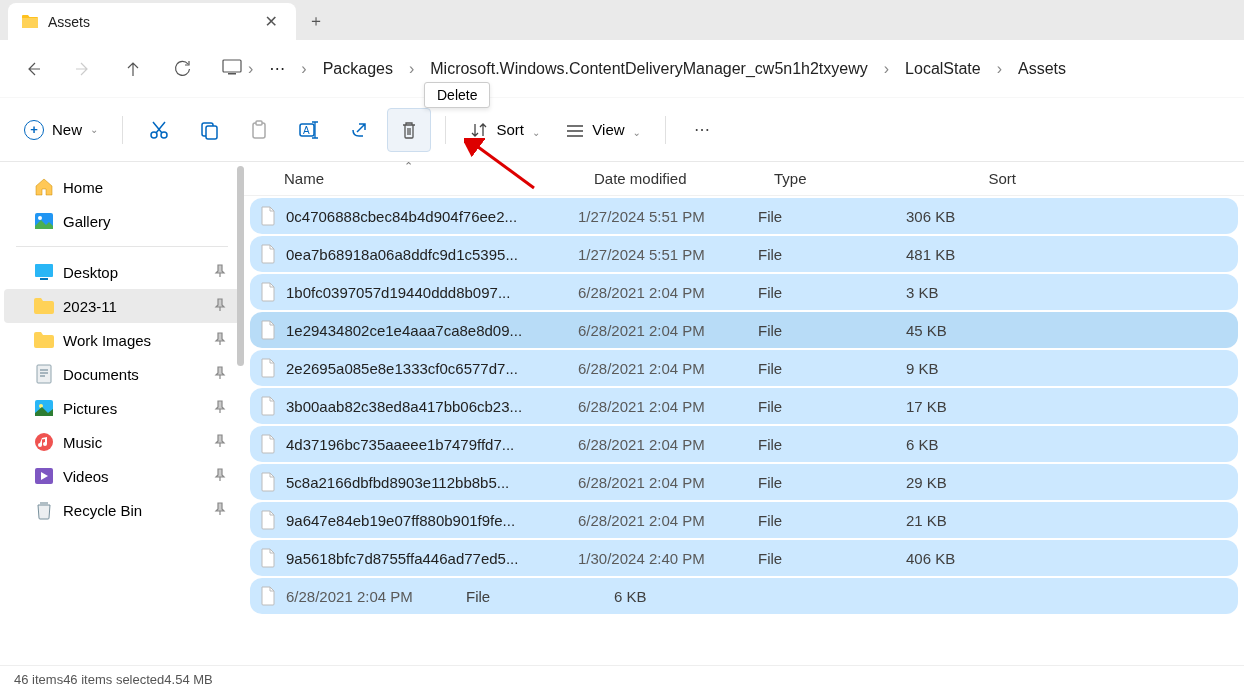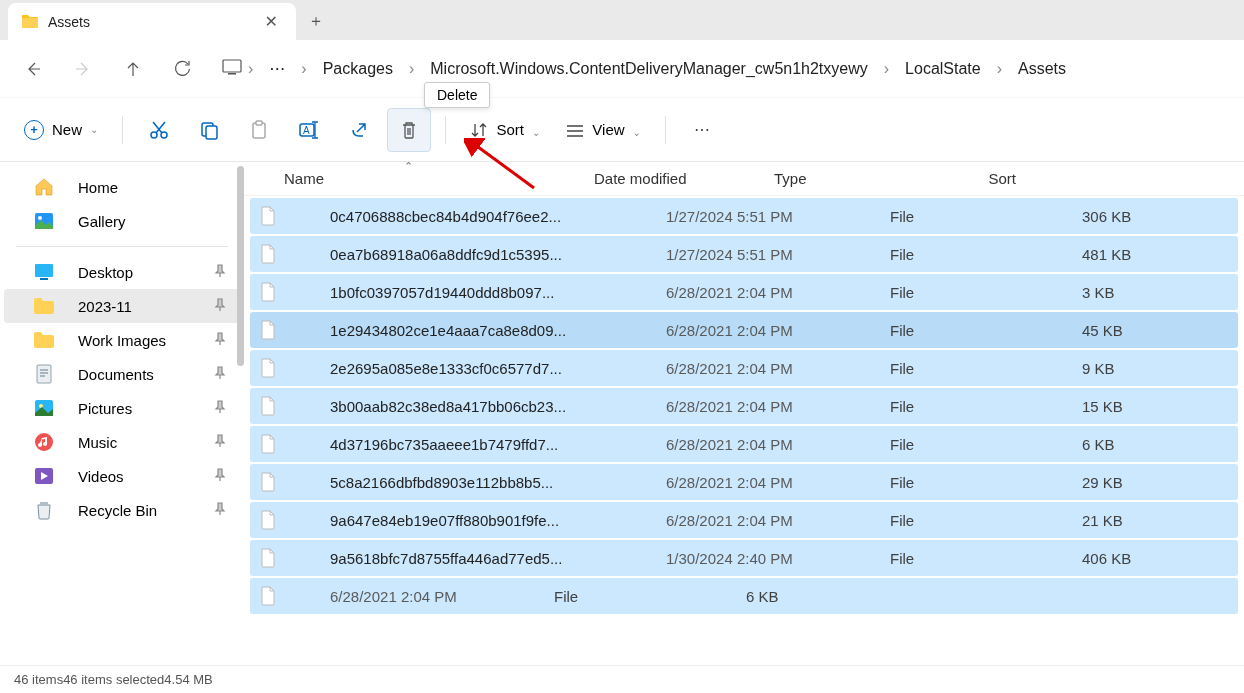--- a/index.html
+++ b/index.html
@@ -39,36 +39,36 @@
 .tb-btn { width: 44px; height: 44px; display: flex; align-items: center; justify-content: center; border-radius: 4px; color: #0067c0; }
 .tb-btn.gray { color: #888; }
 .tb-btn.hover { background: #eef3f9; border: 1px solid #cde; position: relative; }
 .tb-action { display: flex; align-items: flex-end; gap: 8px; padding: 6px 10px; font-size: 15px; }
 .tb-action .chev { color: #888; font-size: 10px; }
 
 
 .main { display: flex; height: calc(693px - 40px - 58px - 64px - 28px); background: #fff; }
 .sidebar { width: 244px; padding: 8px 0; overflow-y: auto; position: relative; }
 .sidebar::after { content: ''; position: absolute; right: 0; top: 4px; width: 7px; height: 200px; background: #c8c8c8; border-radius: 4px; }
-.sb-item { display: flex; align-items: center; padding: 8px 14px 8px 30px; gap: 24px; font-size: 15px; position: relative; border-radius: 4px; margin: 0 4px; }
+.sb-item { display: flex; align-items: center; padding: 8px 14px 8px 30px; gap: 9px; font-size: 15px; position: relative; border-radius: 4px; margin: 0 4px; }
 .sb-item.selected { background: #eaeaea; }
 .sb-item .pin { margin-left: auto; color: #888; font-size: 12px; }
 .sb-item .icn { width: 20px; height: 18px; display: flex; align-items: center; justify-content: center; }
 .sb-divider { height: 1px; background: #e5e5e5; margin: 8px 16px; }
 
 
 .file-area { flex: 1; display: flex; flex-direction: column; overflow: hidden; }
 .columns { display: flex; padding: 8px 20px 8px 40px; font-size: 15px; color: #333; border-bottom: 1px solid #f0f0f0; }
 .col-name { width: 310px; position: relative; }
 .col-name .sort-arrow { position: absolute; left: 120px; top: -10px; font-size: 11px; color: #777; }
 .col-date { width: 180px; }
 .col-type { width: 148px; }
 .col-size { width: 94px; text-align: right; }
 .rows { flex: 1; overflow-y: auto; padding: 0 6px; }
-.row { display: flex; align-items: center; padding: 8px 14px 8px 10px; margin: 2px 0; background: #cce8ff; border-radius: 3px; font-size: 15px; gap: 44px; }
+.row { display: flex; align-items: center; padding: 8px 14px 8px 10px; margin: 2px 0; background: #cce8ff; border-radius: 12px; font-size: 15px; }
 .row.hover { background: #b8dcf7; }
 .row .file-icn { width: 26px; display: flex; align-items: center; }
 .row .r-name { width: 292px; white-space: nowrap; overflow: hidden; text-overflow: ellipsis; color: #222; }
 .row .r-date { width: 180px; color: #5a5a5a; }
 .row .r-type { width: 148px; color: #404040; }
 .row .r-size { width: 94px; color: #404040; }
 
 
 .status-bar { height: 28px; background: #fff; display: flex; align-items: center; padding: 0 14px; font-size: 13px; color: #555; border-top: 1px solid #eee; }
 
@@ -398,21 +398,21 @@
         <div class="row">
           <span class="file-icn">
             <svg width="16" height="20" viewBox="0 0 16 20">
               <path d="M2 1 L10 1 L14 5 L14 18 Q14 19 13 19 L3 19 Q2 19 2 18 Z" fill="#fff" stroke="#bbb"></path>
               <path d="M10 1 L10 5 L14 5" fill="none" stroke="#bbb"></path>
             </svg>
           </span>
           <span class="r-name">3b00aab82c38ed8a417bb06cb23...</span>
           <span class="r-date">6/28/2021 2:04 PM</span>
           <span class="r-type">File</span>
-          <span class="r-size">15 KB</span>
+          <span class="r-size">17 KB</span>
         </div>
         <div class="row">
           <span class="file-icn">
             <svg width="16" height="20" viewBox="0 0 16 20">
               <path d="M2 1 L10 1 L14 5 L14 18 Q14 19 13 19 L3 19 Q2 19 2 18 Z" fill="#fff" stroke="#bbb"></path>
               <path d="M10 1 L10 5 L14 5" fill="none" stroke="#bbb"></path>
             </svg>
           </span>
           <span class="r-name">4d37196bc735aaeee1b7479ffd7...</span>
           <span class="r-date">6/28/2021 2:04 PM</span>

